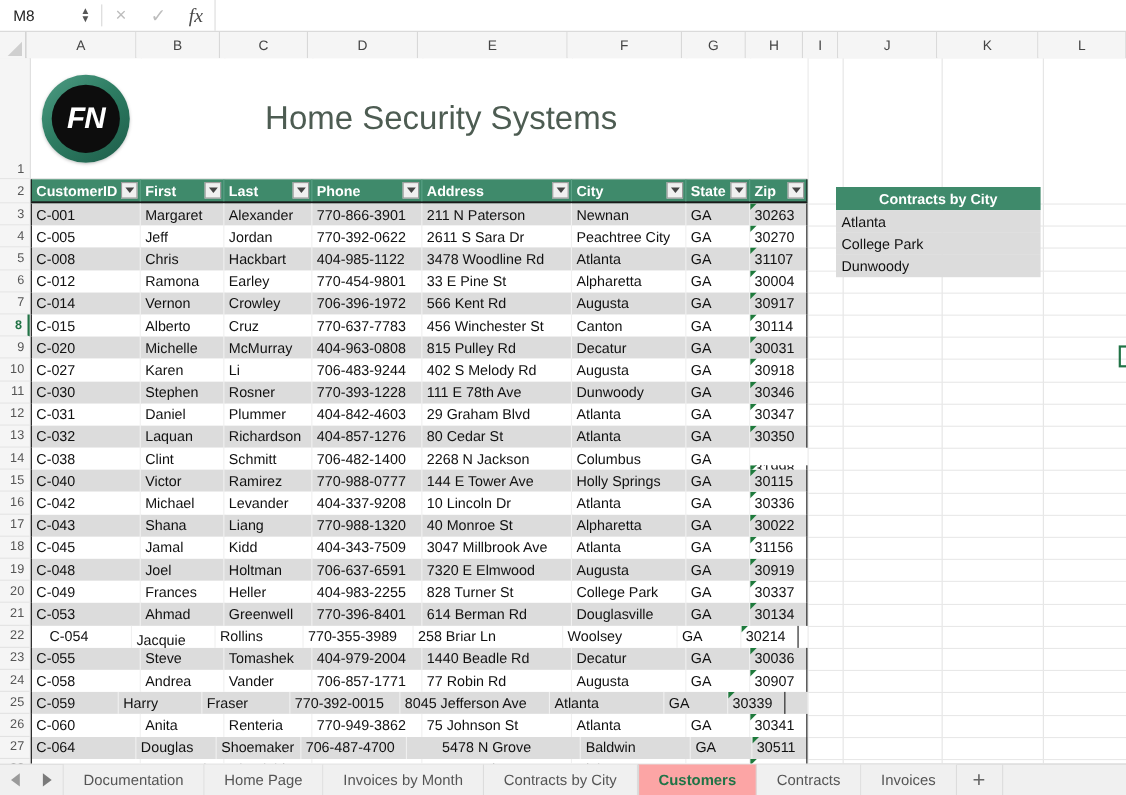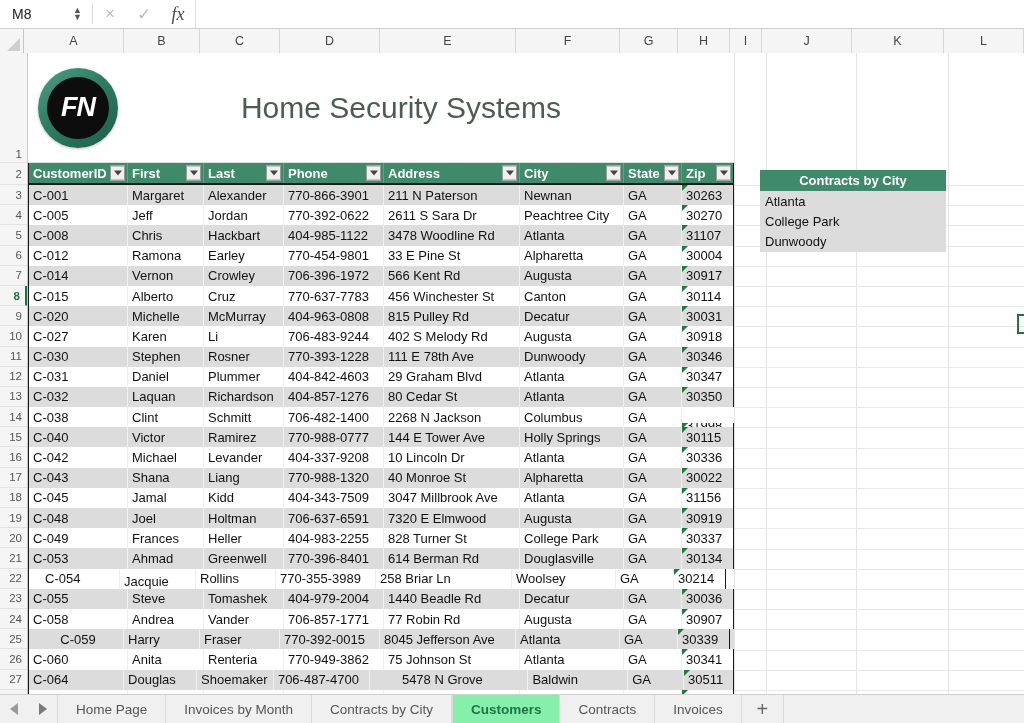--- a/index.html
+++ b/index.html
@@ -248,21 +248,21 @@
     border-left: 8px solid #7a7a7a;
   }
   .sheet-tab {
     display: flex; align-items: center; justify-content: center;
     padding: 0 18px;
     font-size: 13.5px; color: #555;
     border-right: 1px solid #dcdcdc;
     background: #f0f0f0;
   }
   .sheet-tab.active {
-    background: #86efac;
+    background: #fca5a5;
     color: #217346; font-weight: bold;
     border-right: 1px solid #d9d9d9;
     border-left: 1px solid #d9d9d9;
   }
   #add-sheet {
     display: flex; align-items: center; justify-content: center;
     width: 42px; font-size: 20px; color: #666;
     border-right: 1px solid #dcdcdc;
   }
 </style>
@@ -986,21 +986,21 @@
               <span>Augusta</span>
             </div>
             <div class="td" style="width: 58px;">
               <span>GA</span>
             </div>
             <div class="td zipcell tb-right" style="width: 52px;">
               <span>30907</span>
             </div>
           </div>
           <div class="trow band">
-            <div class="td tb-left" style="width: 96px; justify-content: center;">
+            <div class="td tb-left" style="width: 80px;">
               <span>C-059</span>
             </div>
             <div class="td" style="width: 76px;">
               <span>Harry</span>
             </div>
             <div class="td" style="width: 80px;">
               <span>Fraser</span>
             </div>
             <div class="td" style="width: 100px;">
               <span>770-392-0015</span>
@@ -1111,20 +1111,21 @@
     <div id="active-cell"></div>
   </div>
 </div>
 
 <div id="tab-bar">
   <div id="nav-arrows">
     <span class="nav-arrow nav-left"></span>
     <span class="nav-arrow nav-right"></span>
   </div>
   <div id="tabs-container" style="display:flex;">
+      <div class="sheet-tab">Documentation</div>
       <div class="sheet-tab">Home Page</div>
       <div class="sheet-tab">Invoices by Month</div>
       <div class="sheet-tab">Contracts by City</div>
       <div class="sheet-tab active">Customers</div>
       <div class="sheet-tab">Contracts</div>
       <div class="sheet-tab">Invoices</div>
     </div>
   <div id="add-sheet">+</div>
 </div>
 

